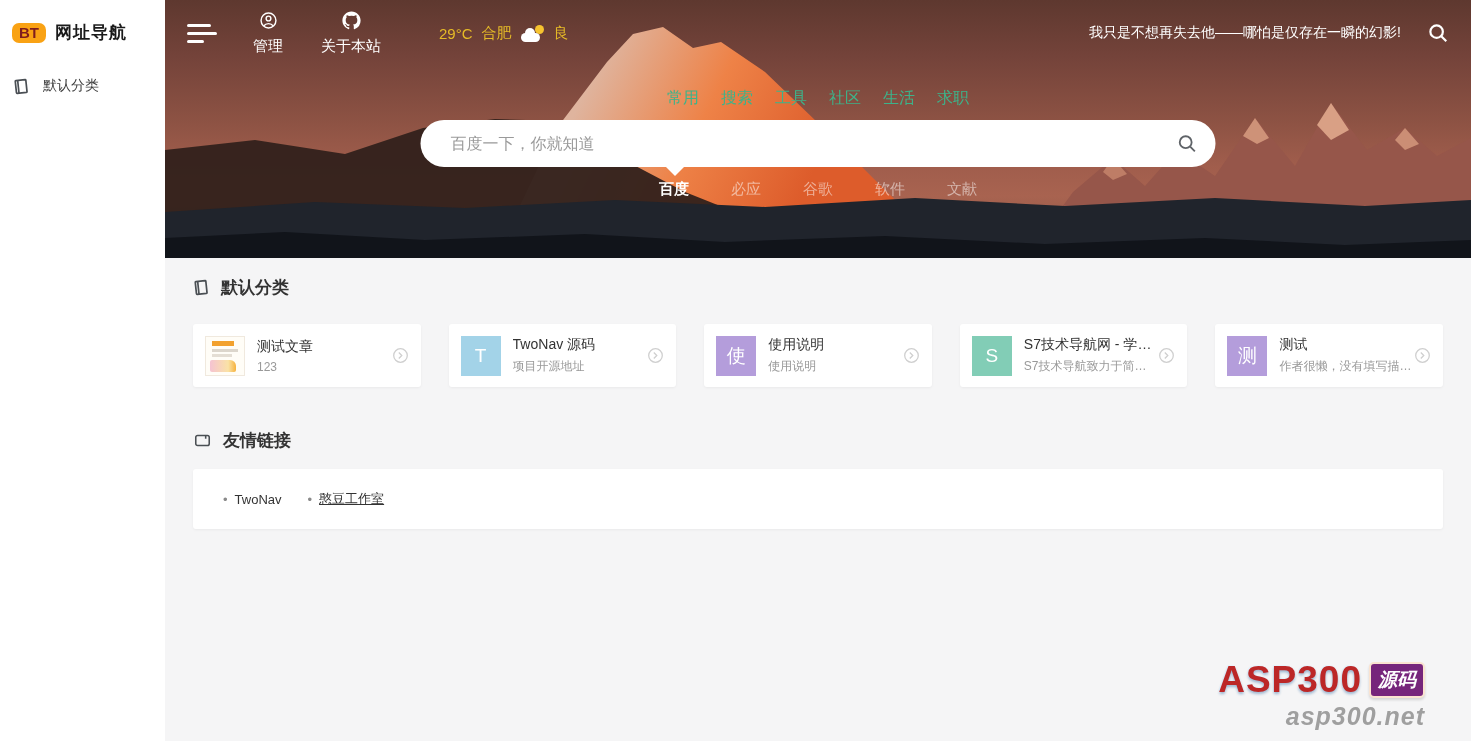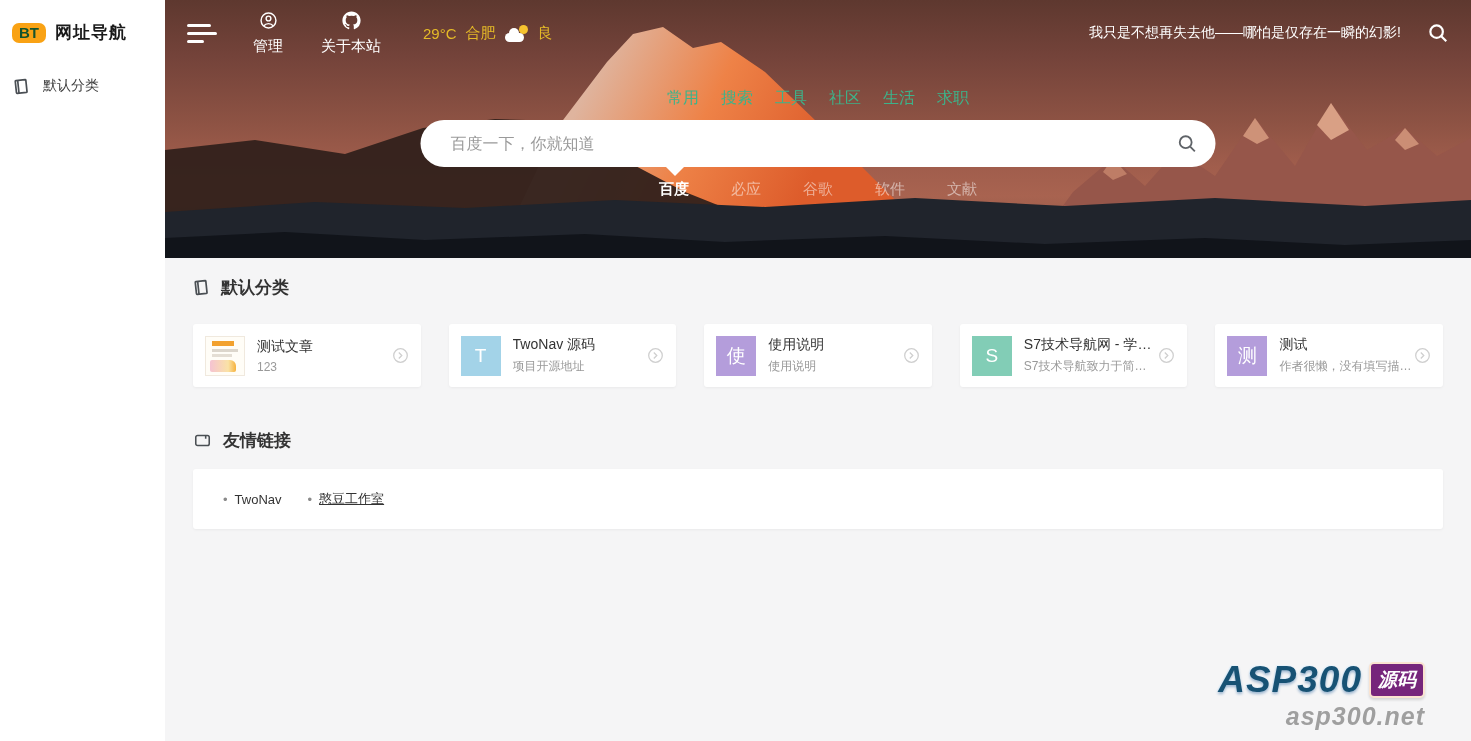--- a/index.html
+++ b/index.html
@@ -3,41 +3,41 @@
 <meta charset="utf-8">
 <style>
   html,body{margin:0;padding:0;}
   body{font-family:"Liberation Sans","DejaVu Sans",sans-serif;}
   .page{position:relative;width:1471px;height:741px;background:#f5f5f6;overflow:hidden;}
 
   
   .sidebar{position:absolute;left:0;top:0;bottom:0;width:165px;background:#fff;z-index:6;}
   .logo-row{display:flex;align-items:center;gap:9px;padding:21px 0 0 12px;}
   .logo-badge{width:34px;height:20px;border-radius:7px;display:flex;align-items:center;justify-content:center;
-    color:#14532d;font-weight:800;font-size:15px;}
+    color:#7f1d1d;font-weight:800;font-size:15px;}
   .logo-title{font-size:17px;font-weight:700;color:#1a1a1a;letter-spacing:1px;}
   .side-item{display:flex;align-items:center;gap:13px;margin-top:33px;padding-left:13px;cursor:pointer;color:#474c52;}
   .side-item .label{font-size:14px;color:#3c3c3c;}
   .icon-book{width:17px;height:17px;transform:rotate(-6deg);color:#4a4f54;}
 
   
   .hero{position:absolute;left:165px;top:0;width:1306px;height:258px;overflow:hidden;
     background:linear-gradient(180deg,#5e382f 0%,#74433a 22%,#8e5344 48%,#a05d4c 64%,#a86350 76%,#8a5243 100%);}
   .hero svg.scene{position:absolute;inset:0;width:100%;height:100%;display:block;}
 
   .topbar{position:absolute;top:0;left:0;right:0;height:66px;display:flex;align-items:center;
     padding:0 22px;color:#fff;z-index:3;}
   .hamburger{display:flex;flex-direction:column;gap:5px;cursor:pointer;margin-right:36px;}
   .hamburger i{display:block;height:3px;border-radius:2px;background:#fff;}
   .hamburger i:nth-child(1){width:24px;}
   .hamburger i:nth-child(2){width:30px;}
   .hamburger i:nth-child(3){width:17px;}
   .top-link{display:flex;align-items:center;gap:7px;font-size:15px;cursor:pointer;margin-right:38px;flex-direction:column;}
   .top-link svg{width:19px;height:19px;}
-  .weather{display:flex;align-items:center;gap:9px;font-size:15px;margin-left:4px;cursor:default;}
+  .weather{display:flex;align-items:center;gap:9px;font-size:15px;margin-left:20px;cursor:default;}
   .w-icon{position:relative;width:24px;height:17px;display:inline-block;}
   .w-sun{position:absolute;right:1px;top:0;width:9px;height:9px;border-radius:50%;background:#f6c32f;}
   .w-cloud{position:absolute;left:0;bottom:0;width:19px;height:9px;background:#fff;border-radius:8px;}
   .w-cloud::before{content:"";position:absolute;left:4px;top:-5px;width:10px;height:10px;border-radius:50%;background:#fff;}
   .spacer{flex:1;}
   .motto{font-size:14px;color:#fff;margin-right:26px;white-space:nowrap;}
   .top-search{width:22px;height:22px;color:#fff;cursor:pointer;}
 
   .cat-tabs{position:absolute;top:88px;left:0;width:100%;display:flex;justify-content:center;gap:22px;z-index:3;}
   .cat-tab{font-size:16px;color:#3db38a;cursor:pointer;}
@@ -78,21 +78,21 @@
   .links-head{margin-top:42px;}
   .links-card{margin-top:17px;background:#fff;border-radius:3px;height:60px;display:flex;align-items:center;
     padding:0 30px;gap:26px;box-shadow:0 1px 3px rgba(0,0,0,.05);}
   .flink{font-size:13px;color:#333;display:flex;align-items:center;gap:7px;cursor:pointer;}
   .flink .dot{color:#8a8a8a;font-size:13px;}
   .flink.underline .flabel{text-decoration:underline;}
 
   
   .watermark{position:absolute;right:46px;bottom:10px;text-align:right;z-index:4;opacity:.95;}
   .wm-row{display:flex;align-items:center;justify-content:flex-end;gap:7px;}
-  .wm-brand{font-size:37px;font-style:italic;font-weight:900;letter-spacing:1px;color:#0c4a6e;
+  .wm-brand{font-size:37px;font-weight:900;letter-spacing:1px;color:#b91c1c;
     text-shadow:0 2px 3px rgba(70,120,170,.55), 0 0 1px #ffffff, -1px -1px 0 #e8f4fd;}
   .wm-badge{background:#701a75;color:#fff;font-style:italic;font-weight:800;font-size:19px;
     padding:3px 7px;border-radius:5px;border:2px solid #fbe3cf;box-shadow:0 2px 3px rgba(0,0,0,.15);}
   .wm-domain{font-size:25px;font-style:italic;font-weight:800;color:#9b9b9b;margin-top:1px;letter-spacing:1px;}
 </style>
 </head>
 <body>
 
 <div class="page">
 

